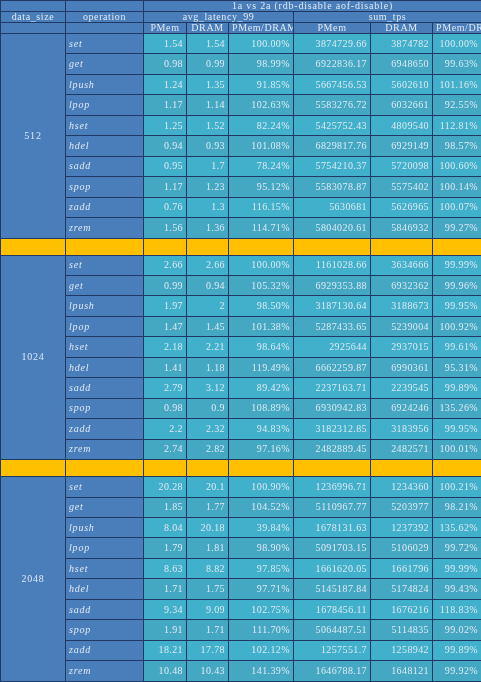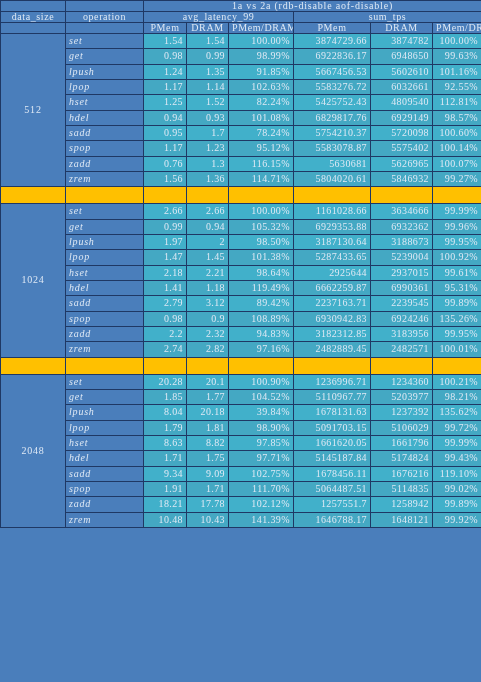--- a/index.html
+++ b/index.html
@@ -9,21 +9,21 @@
   }
   body {
     width: 481px;
     height: 682px;
     overflow: hidden;
     font-family: "Liberation Serif", "DejaVu Serif", serif;
   }
   table.bench {
     border-collapse: collapse;
     width: 481px;
-    height: 528px;
+    height: 682px;
     table-layout: fixed;
     border: 1px solid #1f3864;
   }
   table.bench td, table.bench th {
     border: 1px solid #1f3864;
     font-weight: normal;
     font-size: 10px;
     color: #dfe9f5;
     padding: 0 3px;
     line-height: 1;
@@ -386,21 +386,21 @@
         <td class="num alt">5174824</td>
         <td class="num alt">99.43%</td>
       </tr>
       <tr>
         <td class="lbl-op">sadd</td>
         <td class="num">9.34</td>
         <td class="num">9.09</td>
         <td class="num">102.75%</td>
         <td class="num">1678456.11</td>
         <td class="num">1676216</td>
-        <td class="num">119.10%</td>
+        <td class="num">118.83%</td>
       </tr>
       <tr>
         <td class="lbl-op">spop</td>
         <td class="num alt">1.91</td>
         <td class="num alt">1.71</td>
         <td class="num alt">111.70%</td>
         <td class="num alt">5064487.51</td>
         <td class="num alt">5114835</td>
         <td class="num alt">99.02%</td>
       </tr>

